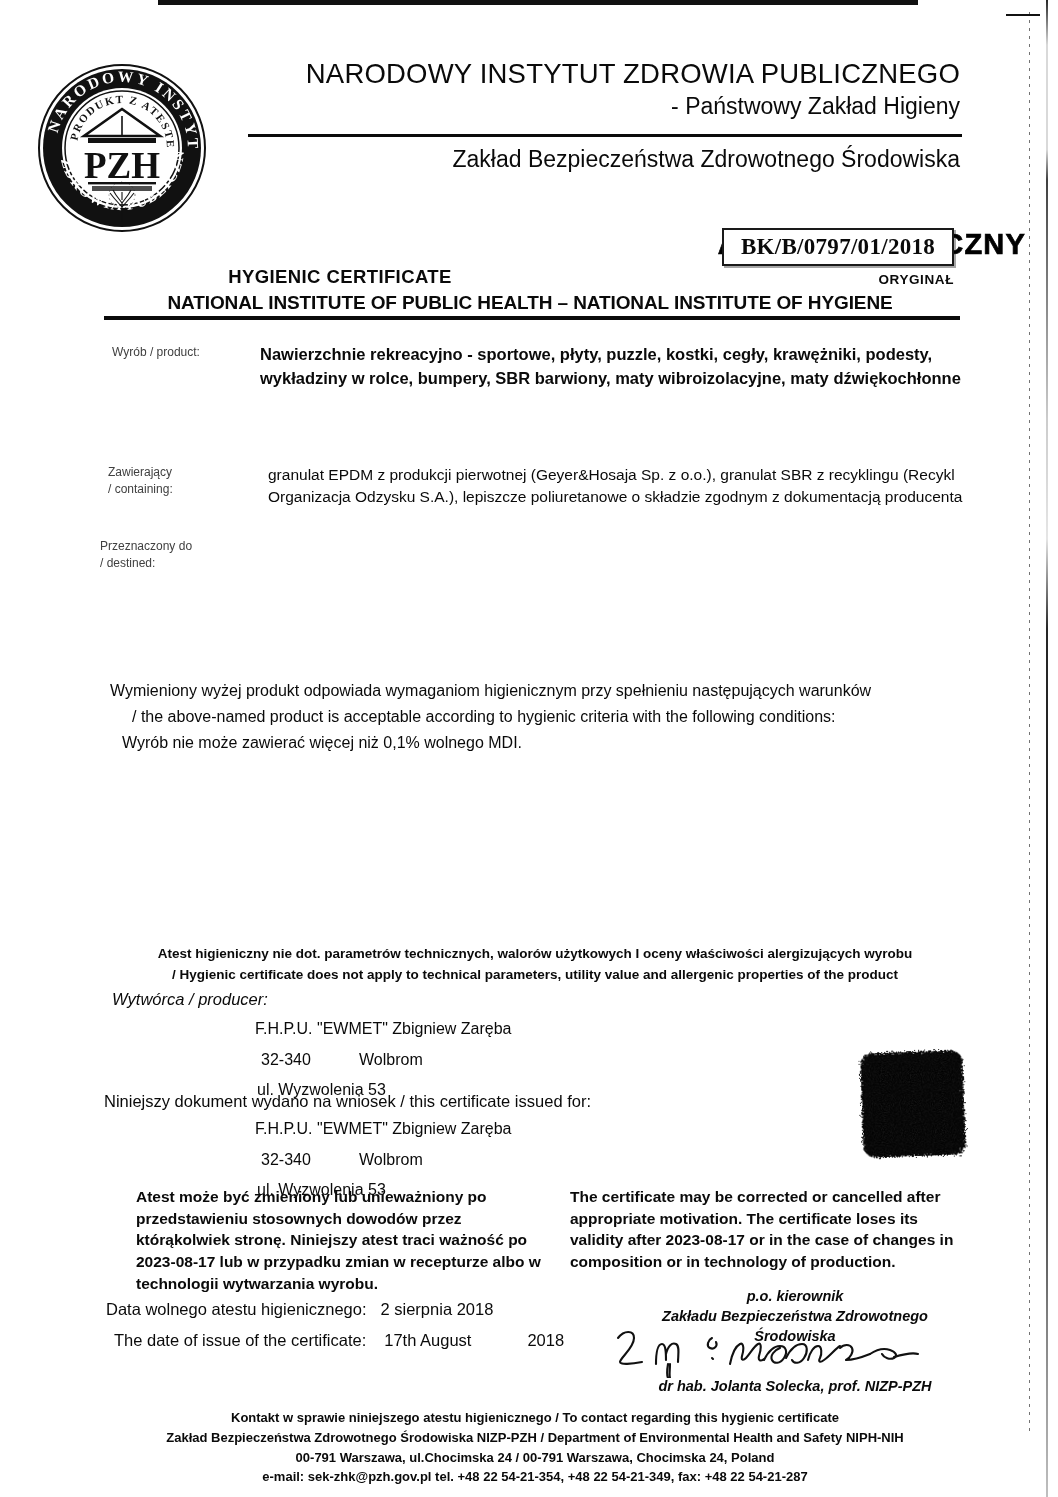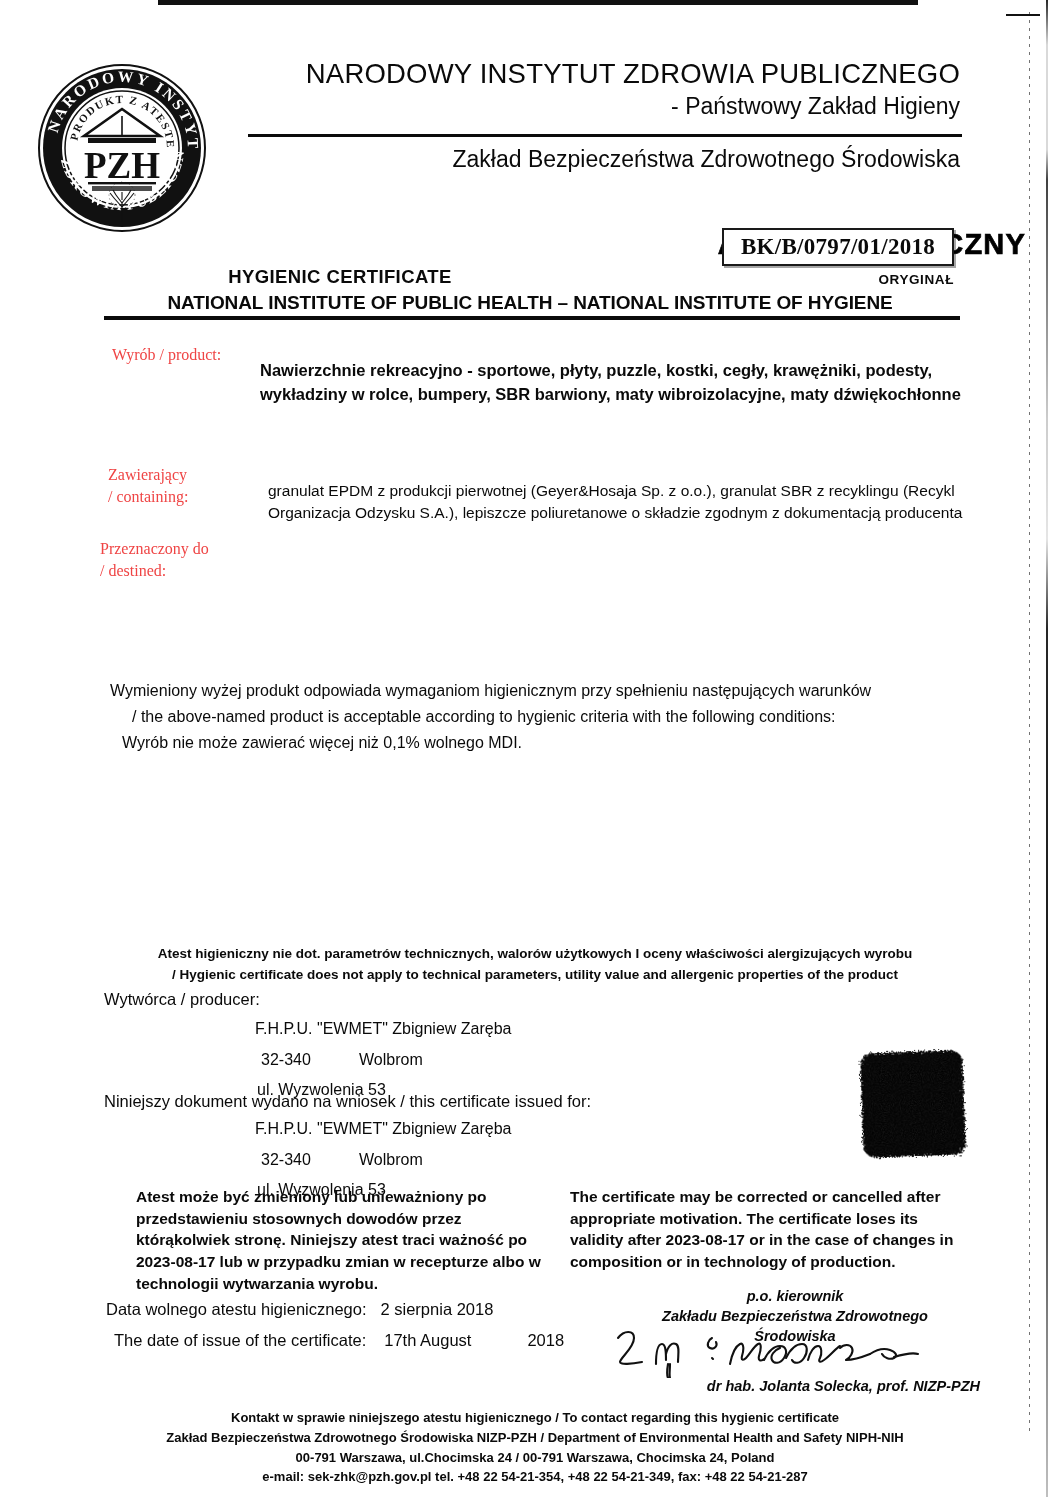--- a/index.html
+++ b/index.html
@@ -112,26 +112,25 @@
   }
   #oryginal-label {
     position: absolute; left: 722px; top: 272px; width: 232px;
     text-align: right; font-size: 13.5px; font-weight: bold;
     letter-spacing: 0.6px;
   }
 
   
   .field-row { position: absolute; display: flex; }
   .field-label {
-    font-size: 16px; line-height: 1.38; color: #ef4444;
+    font-size: 12px; line-height: 1.38; color: #404040;
     flex: 0 0 auto;
-    font-family: Liberation Serif, serif;
   }
   .field-label .lbl-l2 { display: block; }
-  .field-value { font-size: 15.5px; line-height: 1.42; margin-top: 16px; }
+  .field-value { font-size: 15.5px; line-height: 1.42; }
   .field-value.bold { font-weight: bold; font-size: 16.5px; line-height: 1.45; }
 
   #row-product { left: 112px; top: 343px; width: 860px; }
   #row-product .field-label { width: 148px; padding-top: 1px; }
   #row-product .field-value { width: 706px; }
 
   #row-containing { left: 108px; top: 464px; width: 870px; }
   #row-containing .field-label { width: 160px; }
   #row-containing .field-value { width: 712px; }
 
@@ -152,22 +151,23 @@
   #disclaimer {
     position: absolute; left: 104px; top: 944px; width: 862px;
     text-align: center; font-size: 13.5px; font-weight: bold;
     line-height: 1.55;
   }
   #disclaimer .d-l1 { display: block; }
   #disclaimer .d-l2 { display: block; }
 
   
   #producer-heading {
-    position: absolute; left: 104px; top: 990px;
+    position: absolute; left: 112px; top: 990px;
     font-size: 16.5px;
+    font-style: italic;
   }
   #producer-addr {
     position: absolute; left: 255px; top: 1014px; width: 500px;
     font-size: 16px; line-height: 1.92;
   }
   .addr-name { display: block; }
   .addr-citywrap { display: block; }
   .addr-zip { display: inline-block; width: 104px; padding-left: 6px; }
   .addr-city { display: inline-block; }
   .addr-street { display: block; padding-left: 2px; }
@@ -218,21 +218,21 @@
     position: absolute; left: 610px; top: 1286px; width: 370px;
     text-align: center; font-size: 14.5px; font-style: italic;
     font-weight: bold; line-height: 1.38;
   }
   #sig-title .s-l { display: block; }
   #signature-mark {
     position: absolute; left: 612px; top: 1324px; width: 340px; height: 54px;
   }
   #sig-name {
     position: absolute; left: 610px; top: 1378px; width: 370px;
-    text-align: right; font-size: 14.5px; font-style: italic;
+    text-align: center; font-size: 14.5px; font-style: italic;
     font-weight: bold;
   }
 
   
   #footer {
     position: absolute; left: 104px; top: 1408px; width: 862px;
     text-align: center; font-size: 13px; line-height: 1.52; font-weight: bold;
   }
   #footer .f-l { display: block; }
 </style>

